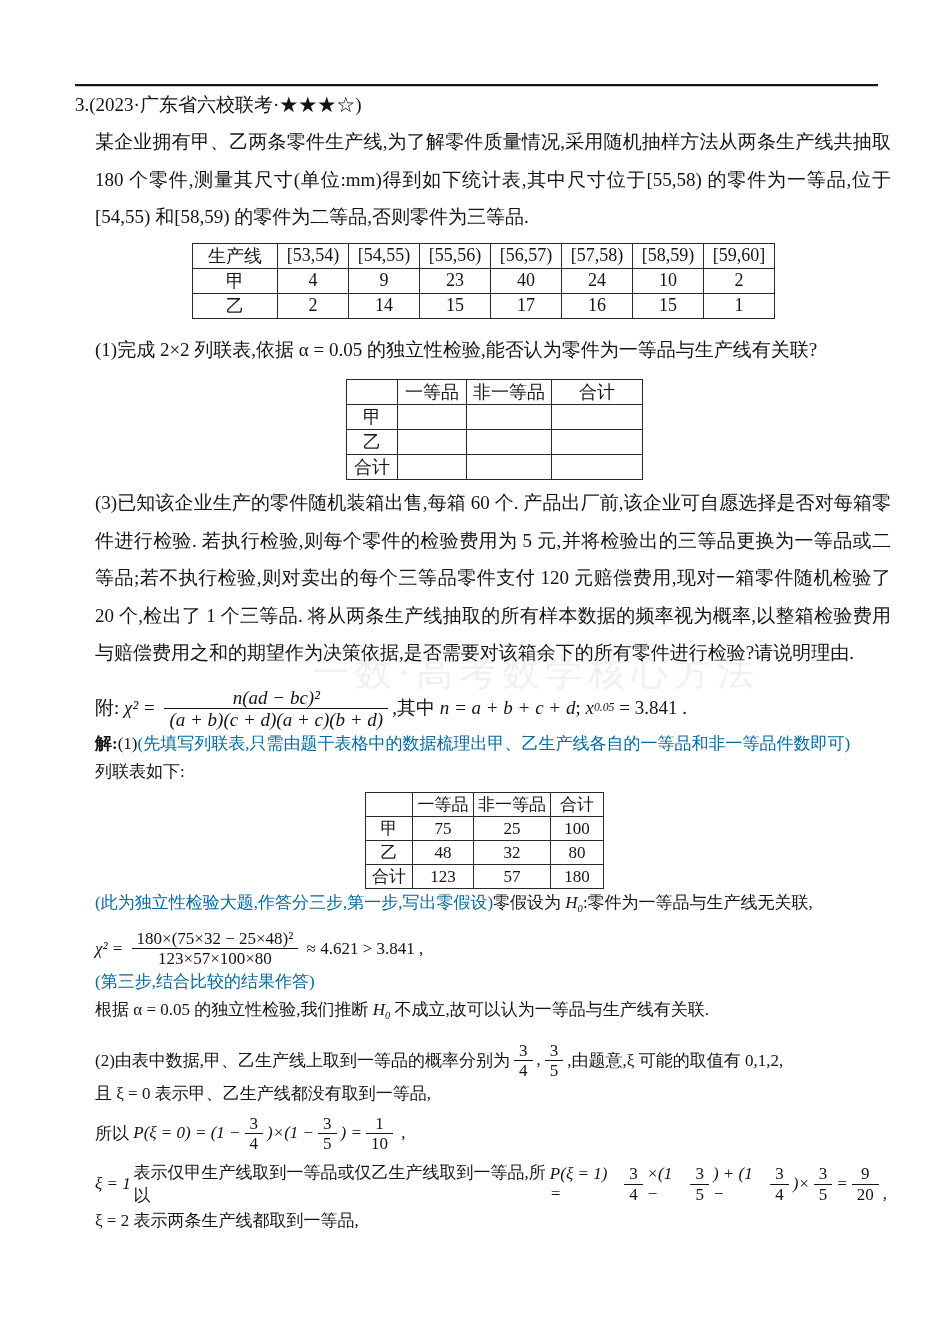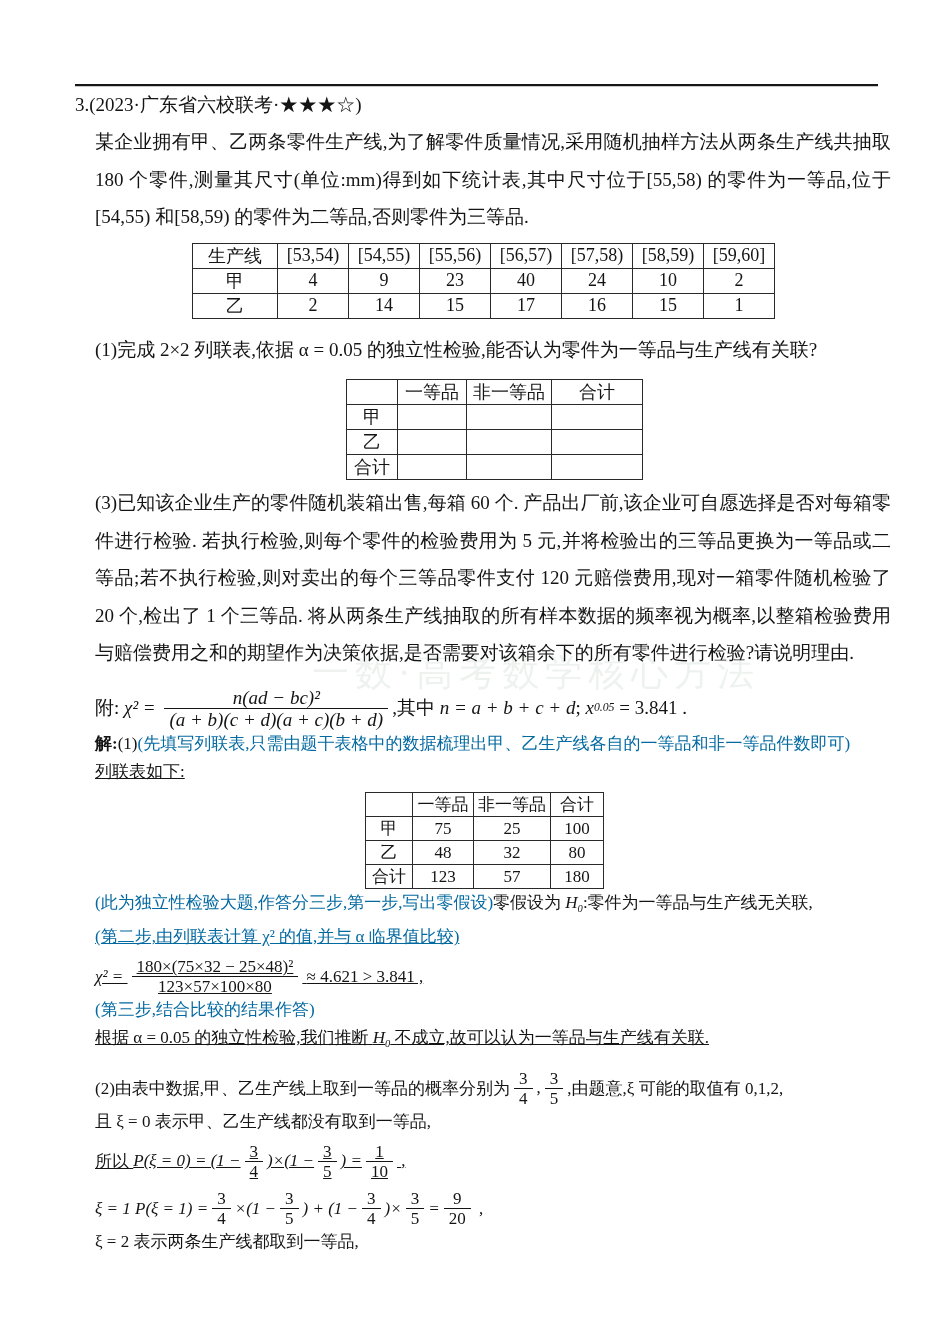--- a/index.html
+++ b/index.html
@@ -49,21 +49,21 @@
   .frac .fn{display:block;padding:0 5px;border-bottom:1px solid #141414;}
   .frac .fd{display:block;padding:0 5px;}
   .mi{font-style:italic;}
   .sb{font-size:62%;vertical-align:sub;font-style:italic;}
   .appendix{margin-top:15px;}
   .sol{font-size:17px;}
   .sol .line{font-size:17px;line-height:28px;margin:0;white-space:pre-wrap;}
   .sol-head{margin-top:15px;}
   .bold{font-weight:bold;}
   .teal{color:#0369a1;}
-  .mt6{margin-top:6px;text-decoration:underline;} .mt8{margin-top:8px;} .mt10{margin-top:10px;}
+  .mt6{margin-top:6px;} .mt8{margin-top:8px;} .mt10{margin-top:10px;}
 </style>
 </head>
 <body>
 
 <div class="page">
   <div class="top-rule"></div>
   <div class="watermark">一数·高考数学核心方法</div>
 
   <div class="content">
 
@@ -180,21 +180,20 @@
           <td class="c0">合计</td>
           <td>123</td>
           <td>57</td>
           <td>180</td>
         </tr>
       </tbody>
         </table>
 
       <p class="line mt8"><span class="teal">(此为独立性检验大题,作答分三步,第一步,写出零假设)</span><span>零假设为 </span><span class="mi">H</span><span class="sb">0</span><span>:零件为一等品与生产线无关联,</span></p>
 
-      <p class="line mt6 teal">(第二步,由列联表计算 χ² 的值,并与 α 临界值比较)</p>
 
       <div class="fline mt6">
         <span class="mi">χ² = </span>
         <span class="frac"><span class="fn">180×(75×32 − 25×48)²</span><span class="fd">123×57×100×80</span></span>
         <span> ≈ 4.621 &gt; 3.841 ,</span>
       </div>
 
       <p class="line mt8 teal">(第三步,结合比较的结果作答)</p>
 
       <p class="line mt6"><span>根据 α = 0.05 的独立性检验,我们推断 </span><span class="mi">H</span><span class="sb">0</span><span> 不成立,故可以认为一等品与生产线有关联.</span></p>
@@ -215,20 +214,21 @@
         <span class="frac"><span class="fn">3</span><span class="fd">4</span></span>
         <span class="mi">)×(1 −</span>
         <span class="frac"><span class="fn">3</span><span class="fd">5</span></span>
         <span class="mi">) =</span>
         <span class="frac"><span class="fn">1</span><span class="fd">10</span></span>
         <span> ,</span>
       </div>
 
       <div class="fline mt8">
         <span class="mi">ξ = 1 </span>
+        <span>表示仅甲生产线取到一等品或仅乙生产线取到一等品,所以 </span>
         <span class="mi">P(ξ = 1) =</span>
         <span class="frac"><span class="fn">3</span><span class="fd">4</span></span>
         <span class="mi">×(1 −</span>
         <span class="frac"><span class="fn">3</span><span class="fd">5</span></span>
         <span class="mi">) + (1 −</span>
         <span class="frac"><span class="fn">3</span><span class="fd">4</span></span>
         <span class="mi">)×</span>
         <span class="frac"><span class="fn">3</span><span class="fd">5</span></span>
         <span class="mi">=</span>
         <span class="frac"><span class="fn">9</span><span class="fd">20</span></span>

